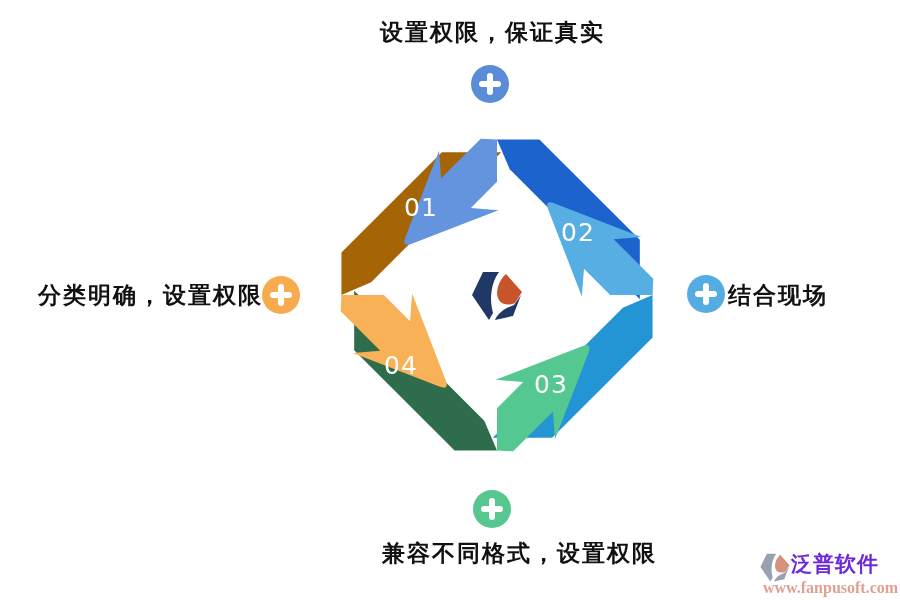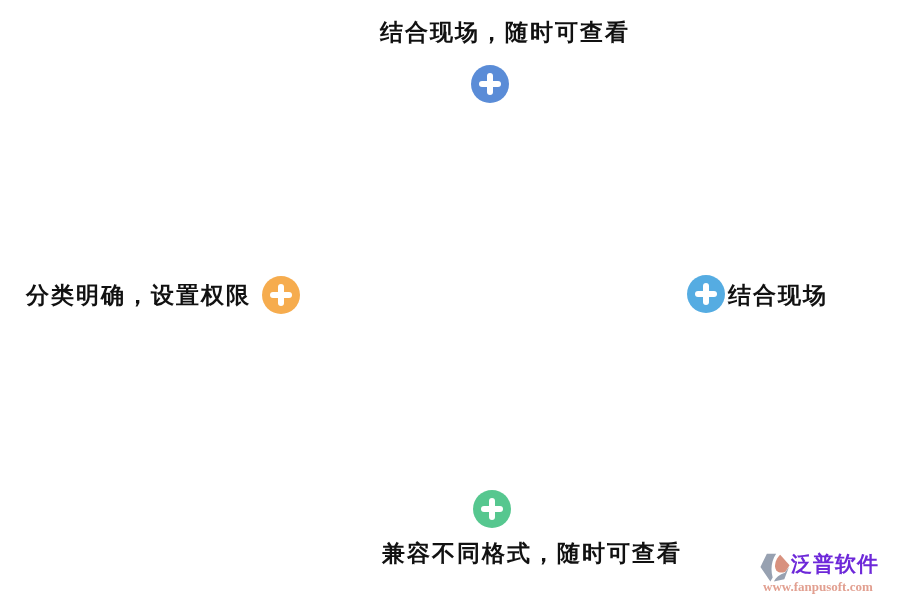--- a/index.html
+++ b/index.html
@@ -11,52 +11,77 @@
   .plus-badge .bar{position:absolute;background:#fff;border-radius:3px;}
   .plus-badge .bar.h{width:22px;height:6px;left:8px;top:16px;}
   .plus-badge .bar.v{width:6px;height:22px;left:16px;top:8px;}
   .diagram{position:absolute;left:337px;top:135px;width:320px;height:320px;}
   .diagram svg{display:block;width:100%;height:100%;}
   .step-num{font-family:"DejaVu Sans","Liberation Sans",sans-serif;font-size:25px;fill:#ffffff;
             text-anchor:middle;letter-spacing:1px;}
   .watermark{position:absolute;left:758px;top:546px;width:140px;height:52px;}
   .wm-logo{position:absolute;left:2px;top:3px;width:30px;height:36px;}
   .wm-brand{position:absolute;left:33px;top:4px;font-size:21px;font-weight:700;letter-spacing:1px;white-space:nowrap;}
-  .wm-url{position:absolute;left:5px;top:33px;font-size:13px;font-weight:700;white-space:nowrap;
+  .wm-url{position:absolute;left:5px;top:33px;font-size:16px;font-weight:700;white-space:nowrap;
           font-family:"Liberation Serif","DejaVu Serif",serif;}
 </style>
 </head>
 <body>
 
 <div class="stage">
 
-  <div class="callout-label" style="left:380px;top:20px;">结合现场，随时可查看</div>
+  <div class="callout-label" style="left:380px;top:20px;">设置权限，保证真实</div>
   <div class="plus-badge" style="left: 471px; top: 65px; background: rgb(90, 140, 215);">
     <span class="bar h"></span>
     <span class="bar v"></span>
   </div>
 
-  <div class="callout-label" style="left:26px;top:283px;">分类明确，设置权限</div>
+  <div class="callout-label" style="left:38px;top:283px;">分类明确，设置权限</div>
   <div class="plus-badge" style="left: 262px; top: 276px; background: rgb(246, 172, 78);">
     <span class="bar h"></span>
     <span class="bar v"></span>
   </div>
 
   <div class="plus-badge" style="left: 687px; top: 275px; background: rgb(85, 172, 226);">
     <span class="bar h"></span>
     <span class="bar v"></span>
   </div>
   <div class="callout-label" style="left:728px;top:283px;">结合现场</div>
 
   <div class="plus-badge" style="left: 473px; top: 490px; background: rgb(86, 199, 143);">
     <span class="bar h"></span>
     <span class="bar v"></span>
   </div>
-  <div class="callout-label" style="left:382px;top:541px;">兼容不同格式，随时可查看</div>
+  <div class="callout-label" style="left:382px;top:541px;">兼容不同格式，设置权限</div>
 
+  <div class="diagram">
+    <svg viewBox="-160 -160 320 320">
+
+      <path d="M110,-110 L98,-80 L98,104 L140,62 L140,-80 Z" transform="rotate(-45)" fill="#1D63CE"></path>
+      <path d="M110,-110 L98,-80 L98,104 L140,62 L140,-80 Z" transform="rotate(45)" fill="#2394D4"></path>
+      <path d="M110,-110 L98,-80 L98,104 L140,62 L140,-80 Z" transform="rotate(135)" fill="#2F6C4B"></path>
+      <path d="M110,-110 L98,-80 L98,104 L140,62 L140,-80 Z" transform="rotate(225)" fill="#A56507"></path>
+
+      <path d="M61,-143 L-24,-105.5 Q-34,-101 -24,-96.5 L61,-59 L43,-80 L80,-80 L110,-110 L99,-122 L43,-122 Z" transform="rotate(225)" fill="#F8B156"></path>
+      <path d="M61,-143 L-24,-105.5 Q-34,-101 -24,-96.5 L61,-59 L43,-80 L80,-80 L110,-110 L99,-122 L43,-122 Z" transform="rotate(135)" fill="#55C791"></path>
+      <path d="M61,-143 L-24,-105.5 Q-34,-101 -24,-96.5 L61,-59 L43,-80 L80,-80 L110,-110 L99,-122 L43,-122 Z" transform="rotate(45)" fill="#57AEE3"></path>
+      <path d="M61,-143 L-24,-105.5 Q-34,-101 -24,-96.5 L61,-59 L43,-80 L80,-80 L110,-110 L99,-122 L43,-122 Z" transform="rotate(-45)" fill="#6494DE"></path>
+
+      <text class="step-num" x="-76" y="-79">01</text>
+      <text class="step-num" x="81" y="-54">02</text>
+      <text class="step-num" x="54" y="98">03</text>
+      <text class="step-num" x="-96" y="79">04</text>
+
+      <g>
+        <path d="M-14,-23 L2,-23 C-6,-12 -8,4 -4,18 L-8,25 L-25,0 Z" fill="#1F3865"></path>
+        <path d="M9,-21 L25,-3 L18,8 C8,12 1,8 0,-1 C0,-9 4,-17 9,-21 Z" fill="#C8552A"></path>
+        <path d="M24,0 L16,21 L-2,25 C1,18 8,13 17,10 Z" fill="#1F3865"></path>
+      </g>
+    </svg>
+  </div>
 
   <div class="watermark">
     <svg class="wm-logo" viewBox="-16 -16 32 32">
       <g transform="scale(0.62)">
         <path d="M-14,-23 L2,-23 C-6,-12 -8,4 -4,18 L-8,25 L-25,0 Z" fill="#97A1B1"></path>
         <path d="M9,-21 L25,-3 L18,8 C8,12 1,8 0,-1 C0,-9 4,-17 9,-21 Z" fill="#D8917E"></path>
         <path d="M24,0 L16,21 L-2,25 C1,18 8,13 17,10 Z" fill="#97A1B1"></path>
       </g>
     </svg>
     <div class="wm-brand" style="color: #6d28d9;">泛普软件</div>

